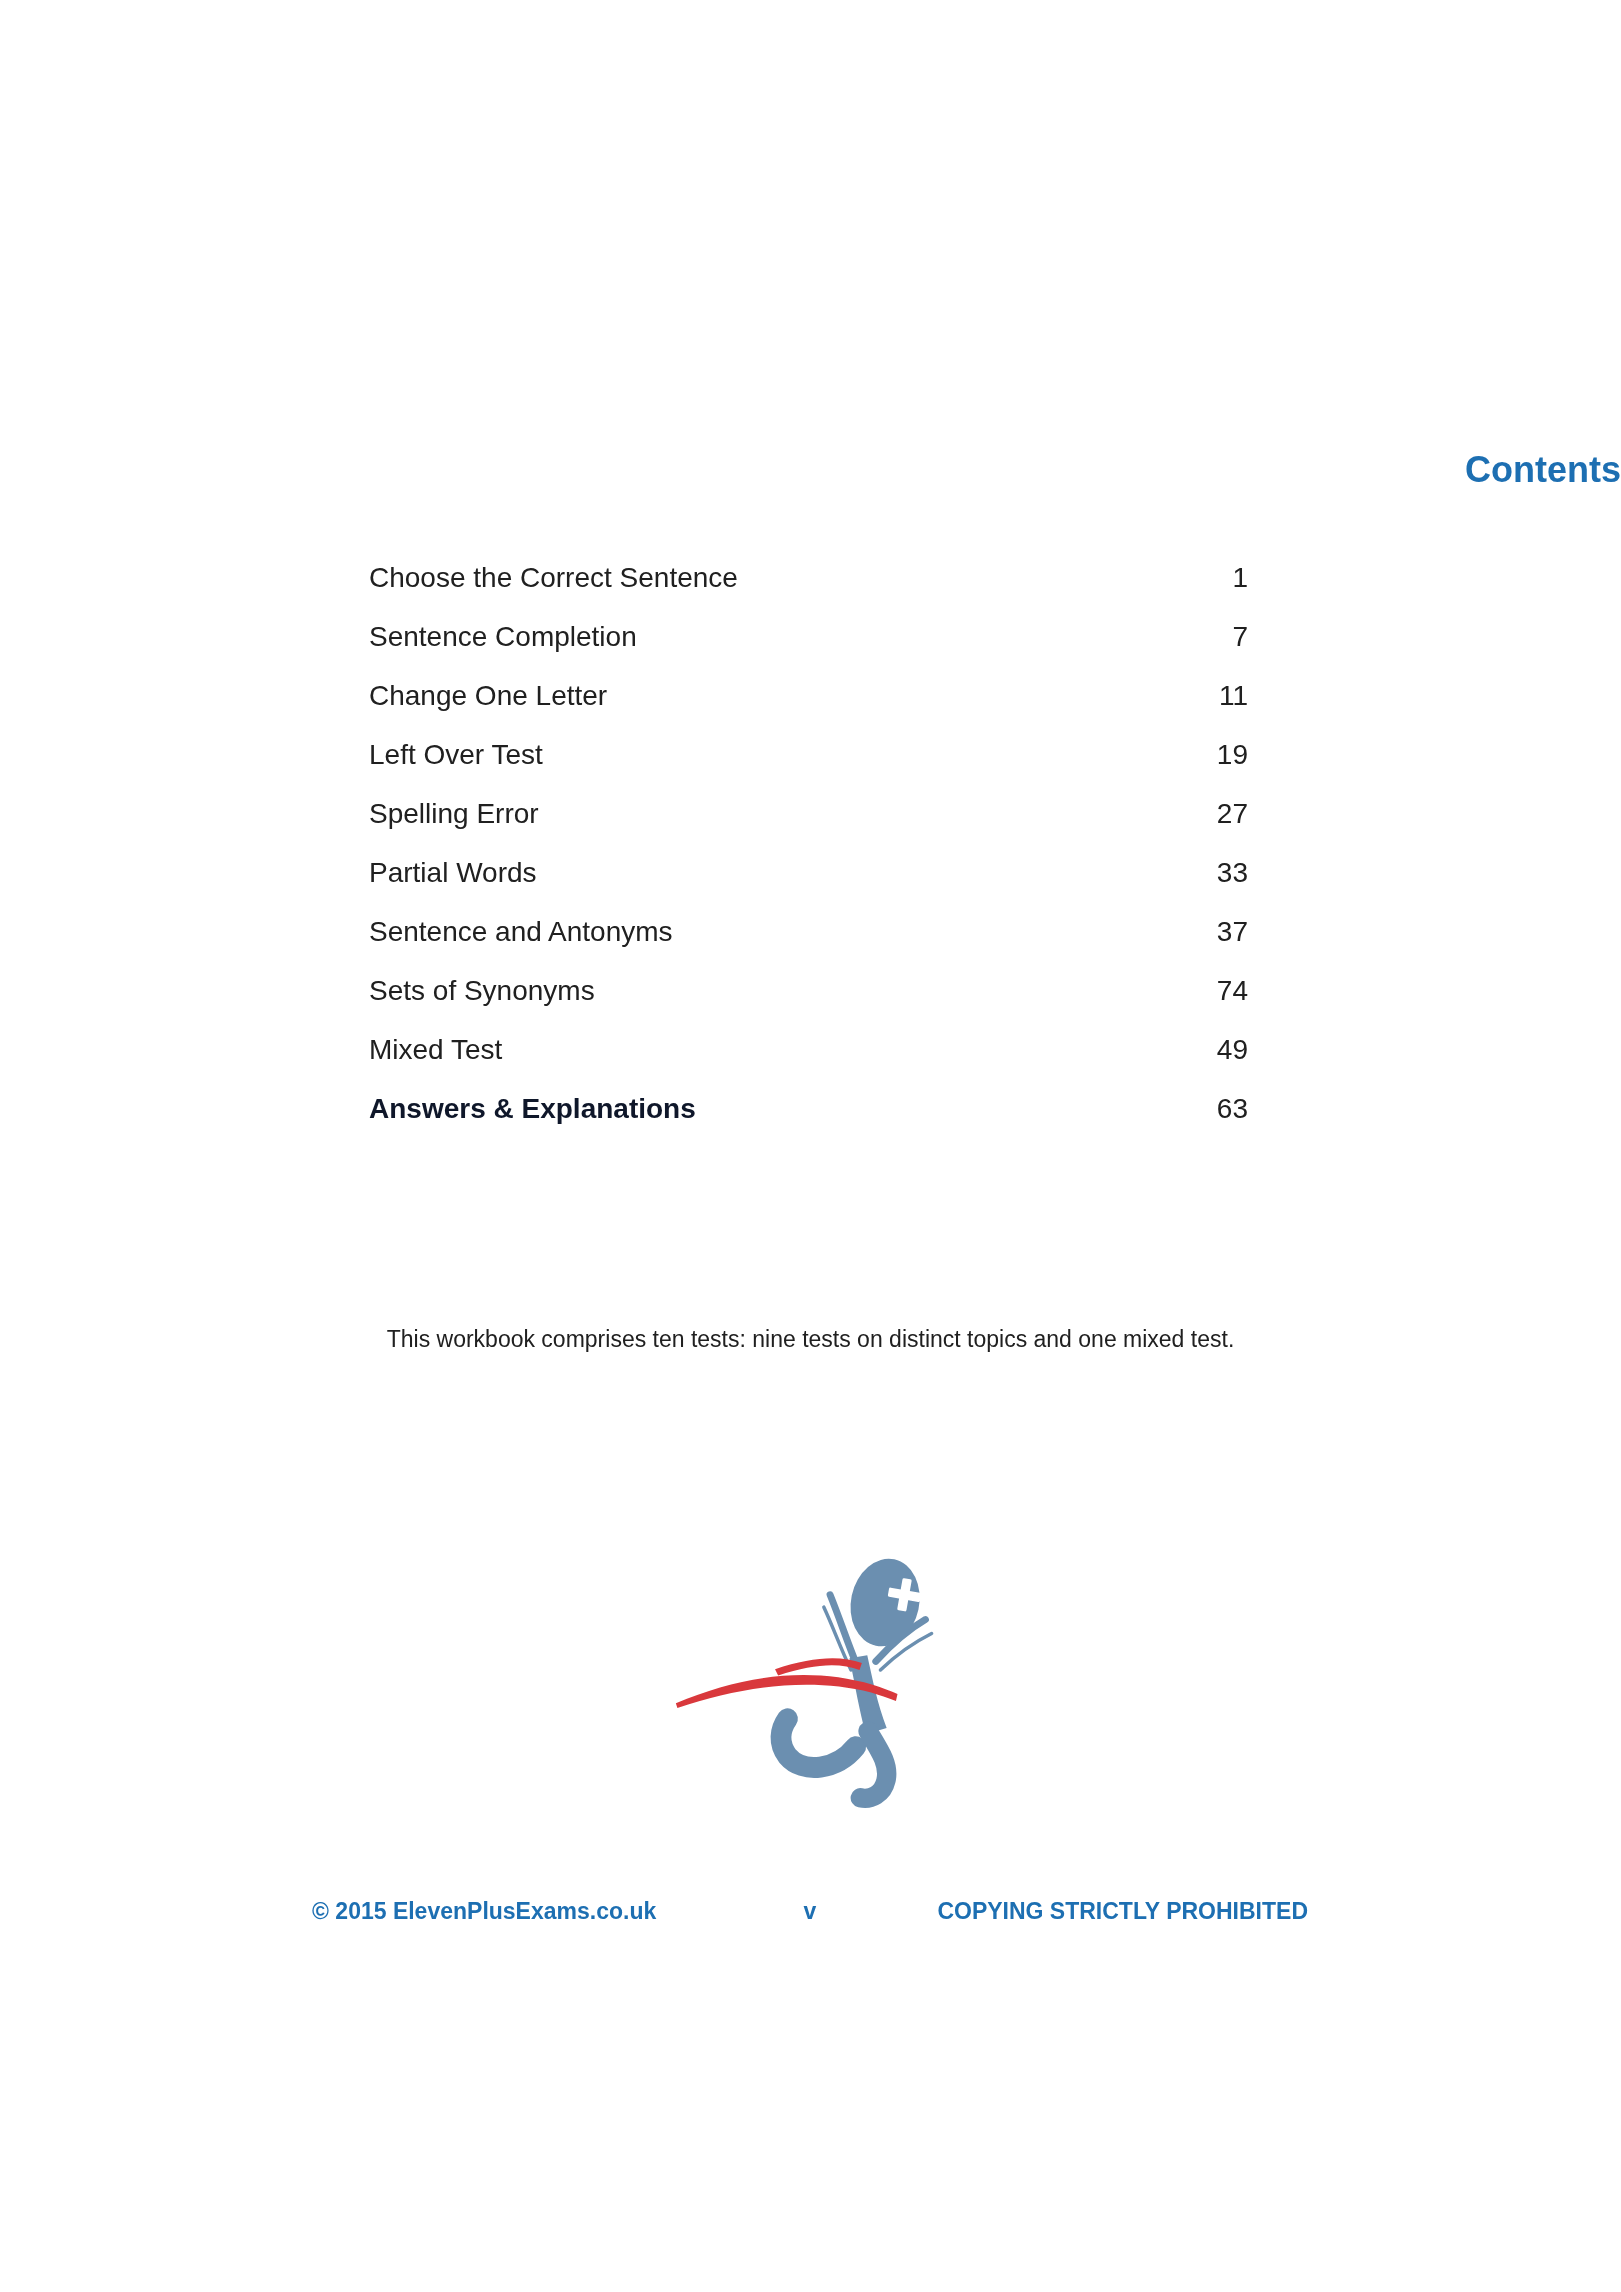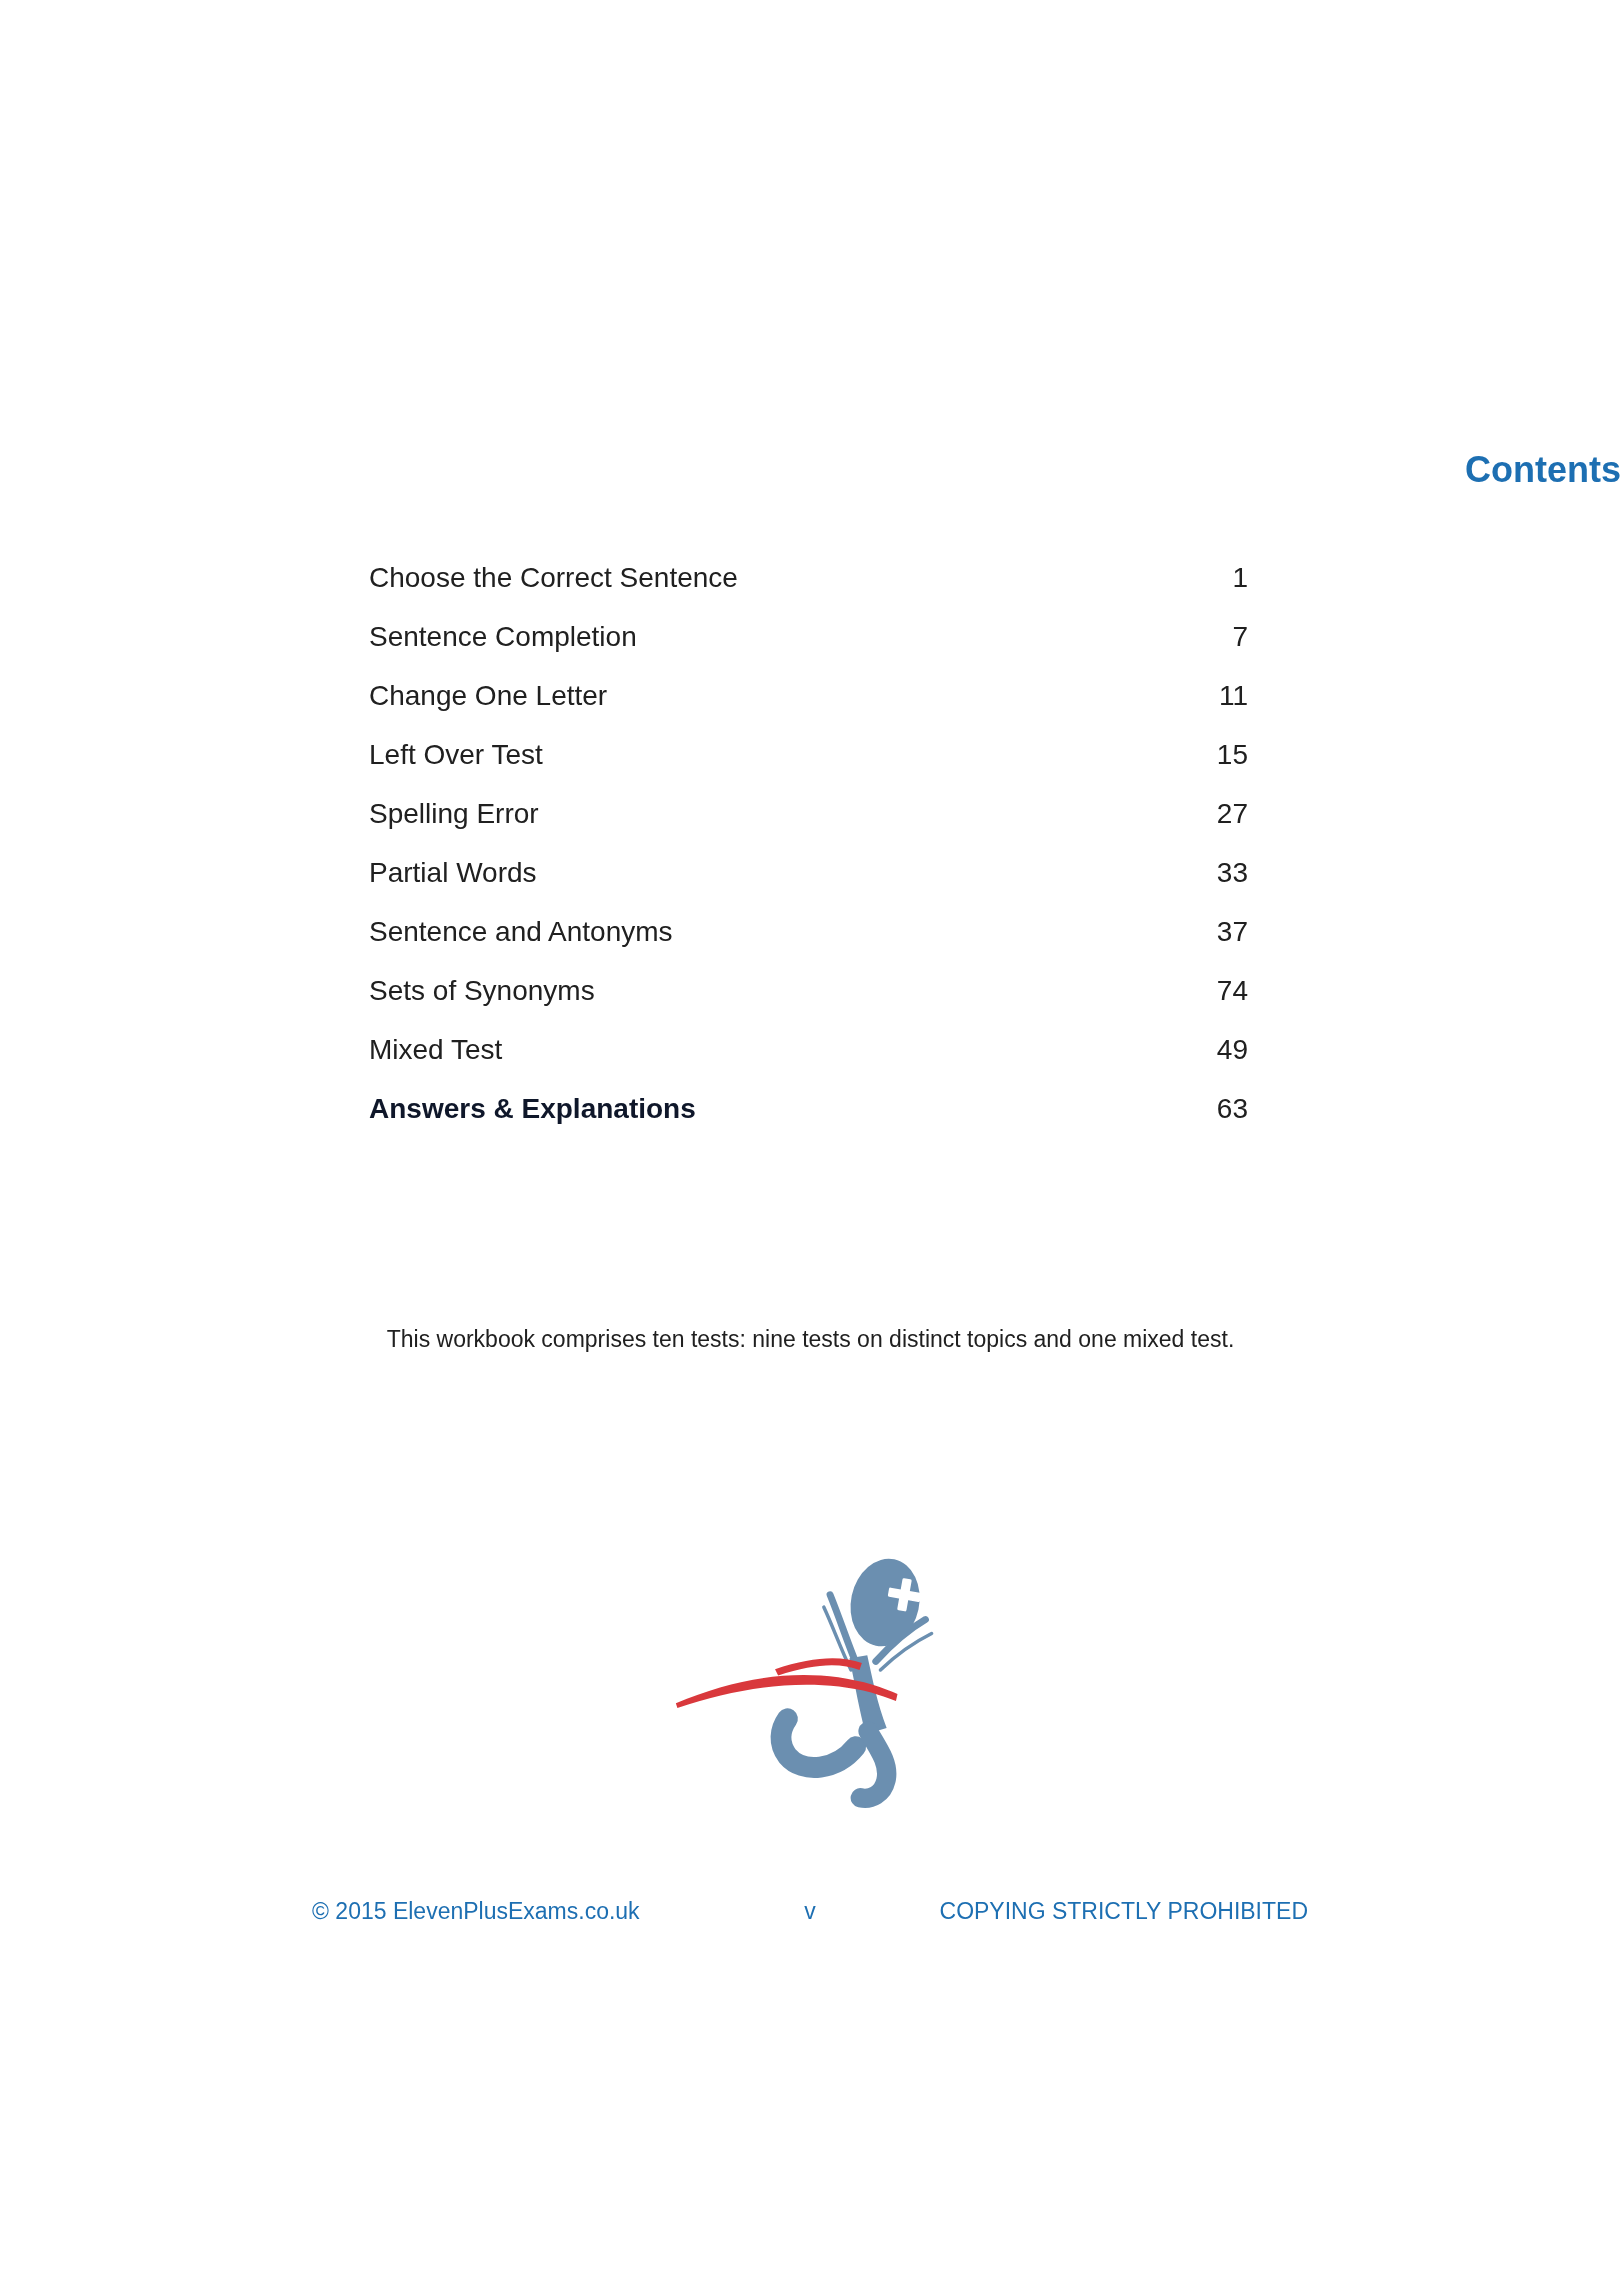--- a/index.html
+++ b/index.html
@@ -35,21 +35,21 @@
     color:#202020;
   }
   .logo {
     position:absolute; left:665px; top:1530px;
     width:310px; height:283px;
   }
   .logo svg { width:100%; height:100%; display:block; }
   .footer {
     position:absolute; left:312px; top:1895px; width:996px;
     display:flex; justify-content:space-between; align-items:center;
-    font-size:23px; line-height:32px; font-weight:normal;
+    font-size:23px; line-height:32px; font-weight:bold;
     color:#1d6fb2;
     gap:40px;
   }
   .footer .f-left  { flex:1; text-align:left; }
   .footer .f-mid   { flex:0 0 auto; text-align:center; }
   .footer .f-right { flex:1; text-align:right; }
 </style>
 </head>
 <body>
 
@@ -65,21 +65,21 @@
     <div class="toc-row">
       <span class="label">Sentence Completion</span>
       <span class="num">7</span>
     </div>
     <div class="toc-row">
       <span class="label">Change One Letter</span>
       <span class="num">11</span>
     </div>
     <div class="toc-row">
       <span class="label">Left Over Test</span>
-      <span class="num">15</span>
+      <span class="num">19</span>
     </div>
     <div class="toc-row">
       <span class="label">Spelling Error</span>
       <span class="num">27</span>
     </div>
     <div class="toc-row">
       <span class="label">Partial Words</span>
       <span class="num">33</span>
     </div>
     <div class="toc-row">

